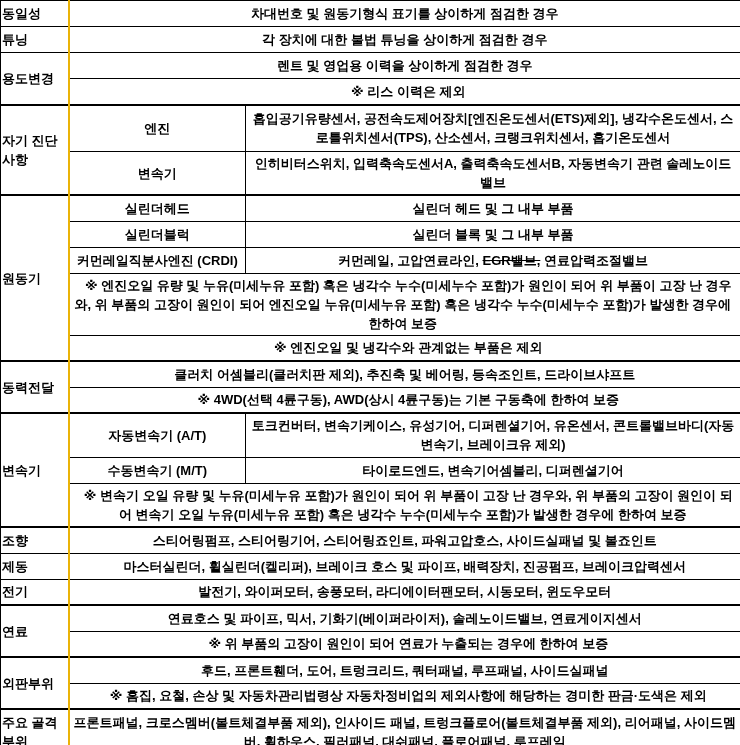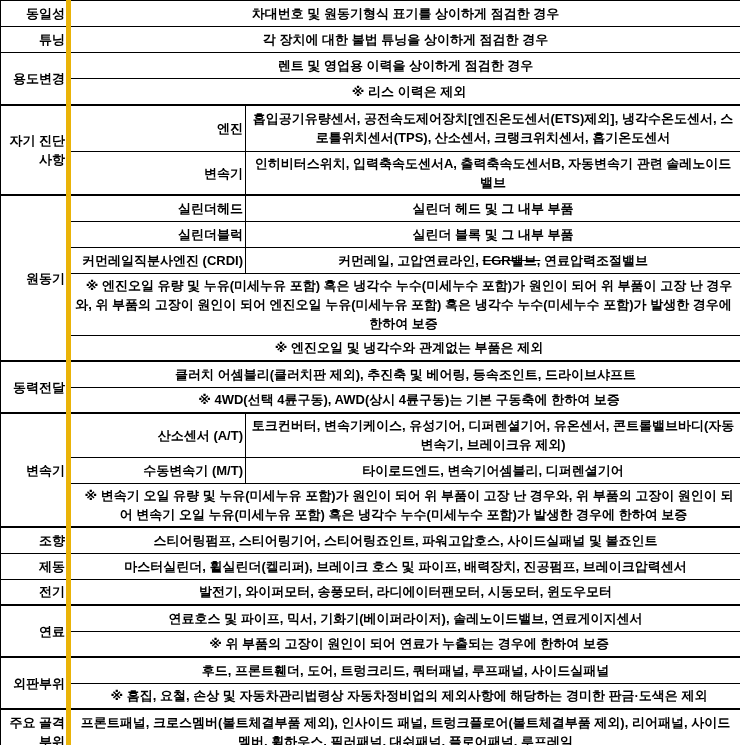--- a/index.html
+++ b/index.html
@@ -19,27 +19,27 @@
   }
   td{
     border:1px solid #000;
     vertical-align:middle;
     padding:2px 4px;
     line-height:19px;
     overflow:hidden;
   }
   tr.sec > td{border-top:2px solid #000;}
   td.cat{
-    text-align:right;
+    text-align:left;
     padding:2px 1px;
     word-break:keep-all;
-    border-right:5px solid #eab308;
+    border-right:2px solid #eab308;
   }
   td.sub{
-    text-align:right;
+    text-align:center;
     white-space:nowrap;
     padding:2px 2px;
   }
   td.detail{text-align:center;}
   td.note{
     padding-left:0;
     text-indent:11px;
   }
   .strike{text-decoration:line-through;}
   .r26{height:26px;}
@@ -109,21 +109,21 @@
   <tr class="sec r26">
     <td class="cat" rowspan="2">동력전달</td>
     <td class="detail" colspan="2">클러치 어셈블리(클러치판 제외), 추진축 및 베어링, 등속조인트, 드라이브샤프트</td>
   </tr>
   <tr class="r26">
     <td class="detail note" colspan="2">※ 4WD(선택 4륜구동), AWD(상시 4륜구동)는 기본 구동축에 한하여 보증</td>
   </tr>
 
   <tr class="sec r44">
     <td class="cat" rowspan="3">변속기</td>
-    <td class="sub">산소센서 (A/T)</td>
+    <td class="sub">자동변속기 (A/T)</td>
     <td class="detail">토크컨버터, 변속기케이스, 유성기어, 디퍼렌셜기어, 유온센서, 콘트롤밸브바디(자동변속기, 브레이크유 제외)</td>
   </tr>
   <tr class="r26">
     <td class="sub">수동변속기 (M/T)</td>
     <td class="detail">타이로드엔드, 변속기어셈블리, 디퍼렌셜기어</td>
   </tr>
   <tr class="r44">
     <td class="detail note" colspan="2">※ 변속기 오일 유량 및 누유(미세누유 포함)가 원인이 되어 위 부품이 고장 난 경우와, 위 부품의 고장이 원인이 되어 변속기 오일 누유(미세누유 포함) 혹은 냉각수 누수(미세누수 포함)가 발생한 경우에 한하여 보증</td>
   </tr>
 

